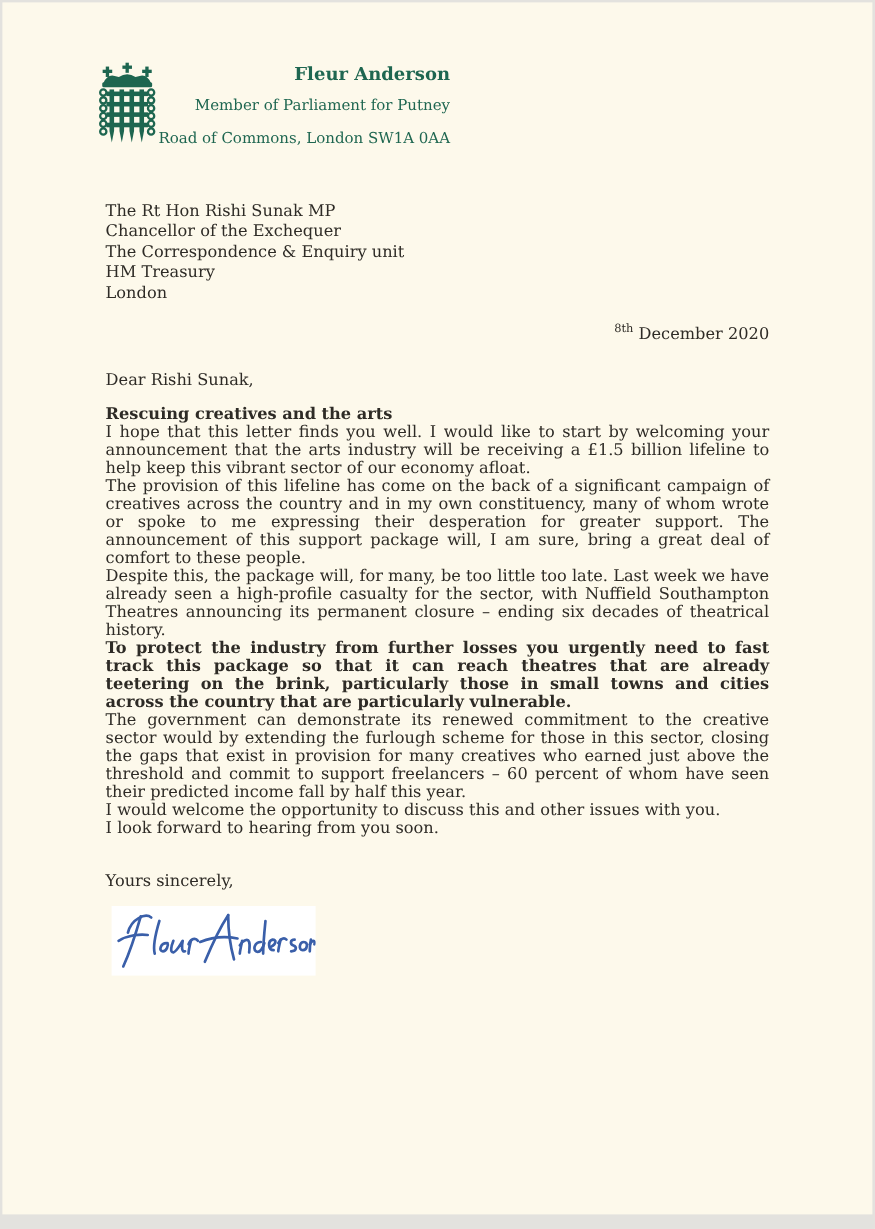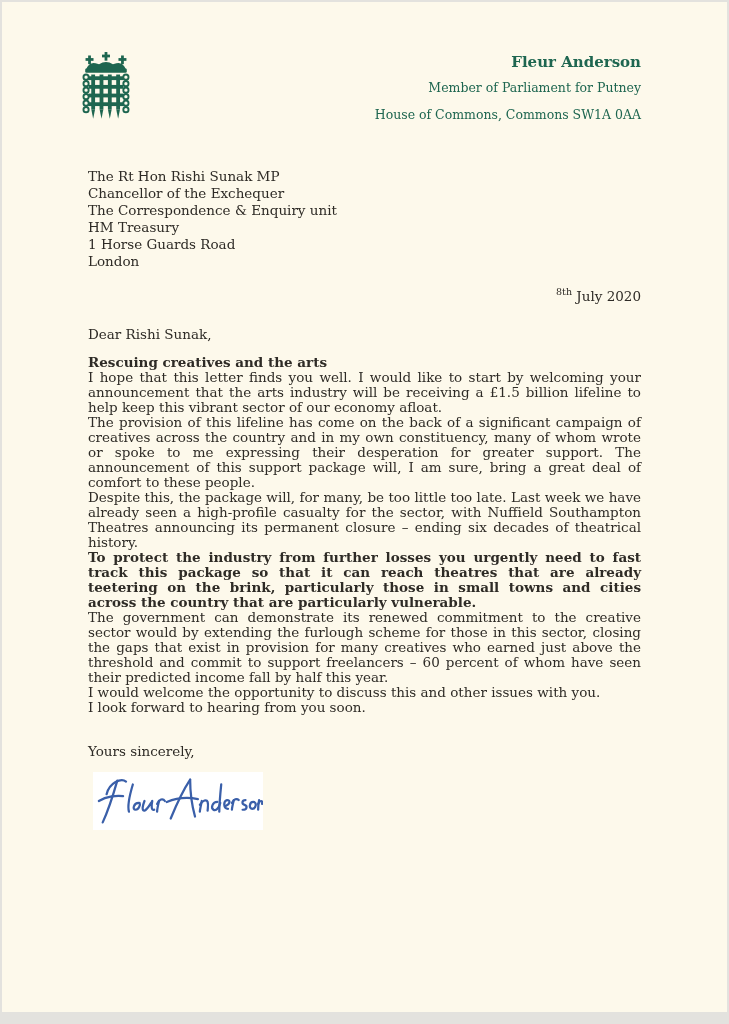--- a/index.html
+++ b/index.html
@@ -18,21 +18,21 @@
     color:var(--ink);
   }
   .paper{
     width:725px;
     min-height:1010px;
     margin:2px auto 12px auto;
     background:var(--paper);
     padding:48px 86px 36px 86px;
   }
   
-  .letterhead{display:flex;justify-content:space-between;align-items:flex-start;}
+  .letterhead{display:flex;align-items:flex-start;}
   .logo-wrap{width:52px;margin-left:-8px;margin-top:2px;}
   .head-right{text-align:right;padding-top:2px;}
   .head-name{color:var(--accent);font-weight:bold;font-size:15px;line-height:20px;}
   .head-sub{color:var(--accent);font-size:12.5px;line-height:23px;margin-top:4px;}
   
   .recipient{margin-top:36px;font-size:13.5px;}
   .recipient div{line-height:17px;}
   
   .date-line{text-align:right;font-size:13.5px;margin-top:16px;}
   .date-line sup{font-size:9.5px;}
@@ -101,37 +101,36 @@
             <circle cx="53" cy="44" r="3"></circle>
           <circle cx="53" cy="51.5" r="3"></circle>
             <circle cx="53" cy="59" r="3"></circle>
             <circle cx="53" cy="66.5" r="3"></circle>
         </g>
       </svg>
     </div>
     <div class="head-right">
       <div class="head-name">Fleur Anderson</div>
       <div class="head-sub">Member of Parliament for Putney</div>
-      <div class="head-sub">House of Commons, Commons SW1A 0AA</div>
+      <div class="head-sub">Road of Commons, London SW1A 0AA</div>
     </div>
   </div>
 
   <div class="recipient">
 
   <div>The Rt Hon Rishi Sunak MP</div>
       <div>Chancellor of the Exchequer</div>
       <div>The Correspondence &amp; Enquiry unit</div>
       <div>HM Treasury</div>
-      <div>1 Horse Guards Road</div>
       <div>London</div>
     </div>
 
   <div class="date-line">
     <sup>8th</sup>
-    <span>July 2020</span>
+    <span>December 2020</span>
   </div>
 
   <div class="salutation">Dear Rishi Sunak,</div>
 
   <div class="subject">Rescuing creatives and the arts</div>
 
   <div class="paragraphs">
 
   <p>I hope that this letter finds you well. I would like to start by welcoming your announcement that the arts industry will be receiving a £1.5 billion lifeline to help keep this vibrant sector of our economy afloat.</p>
       <p>The provision of this lifeline has come on the back of a significant campaign of creatives across the country and in my own constituency, many of whom wrote or spoke to me expressing their desperation for greater support. The announcement of this support package will, I am sure, bring a great deal of comfort to these people.</p>

